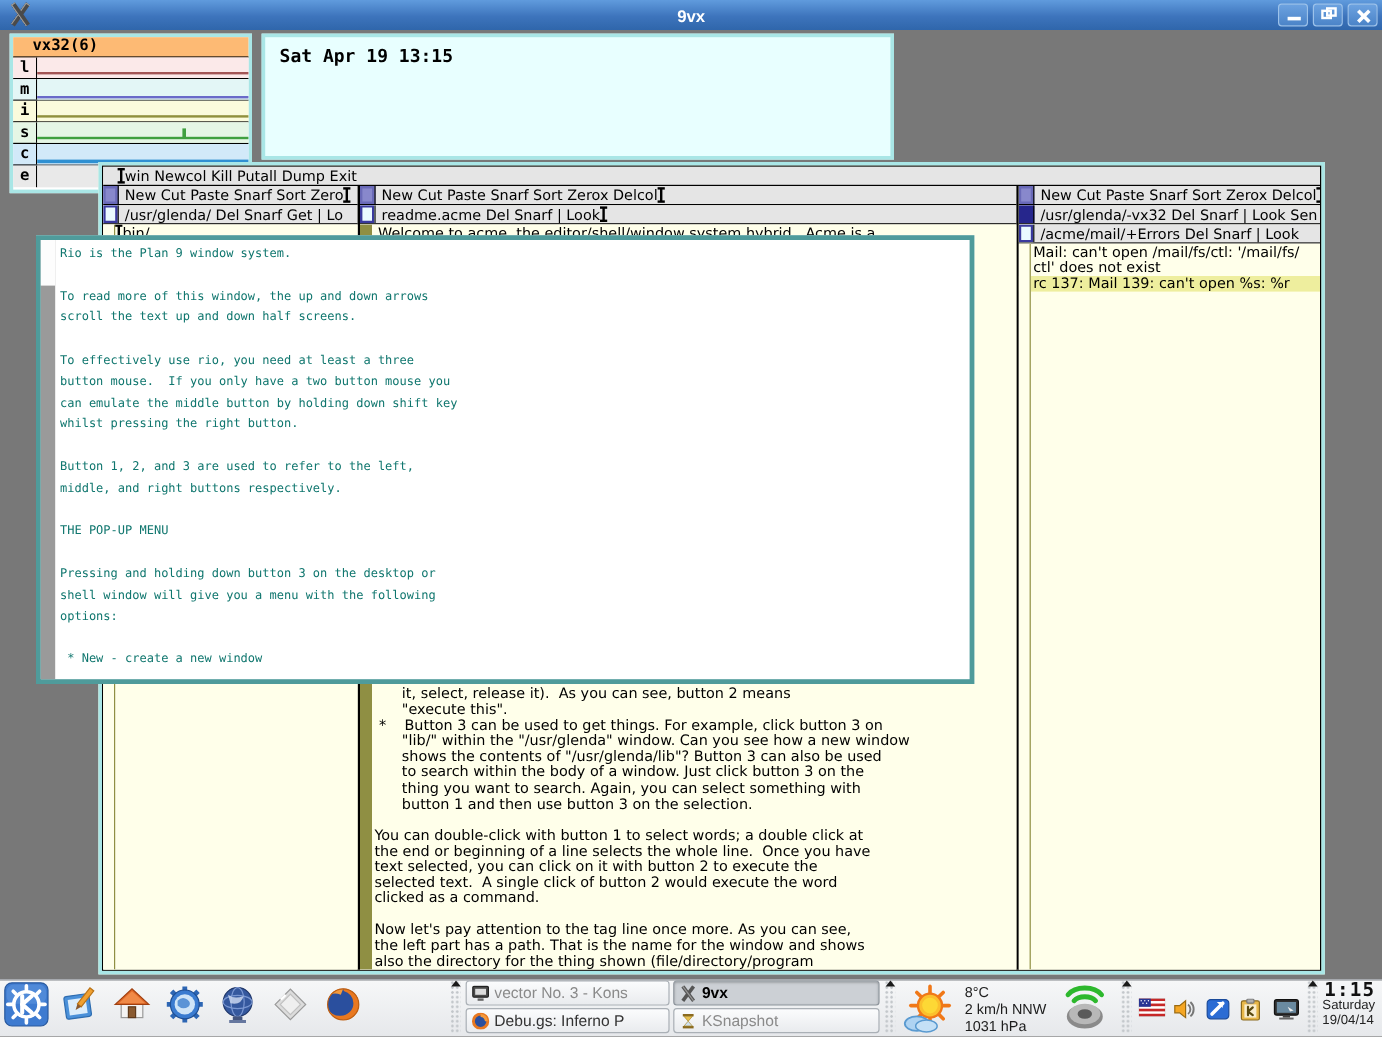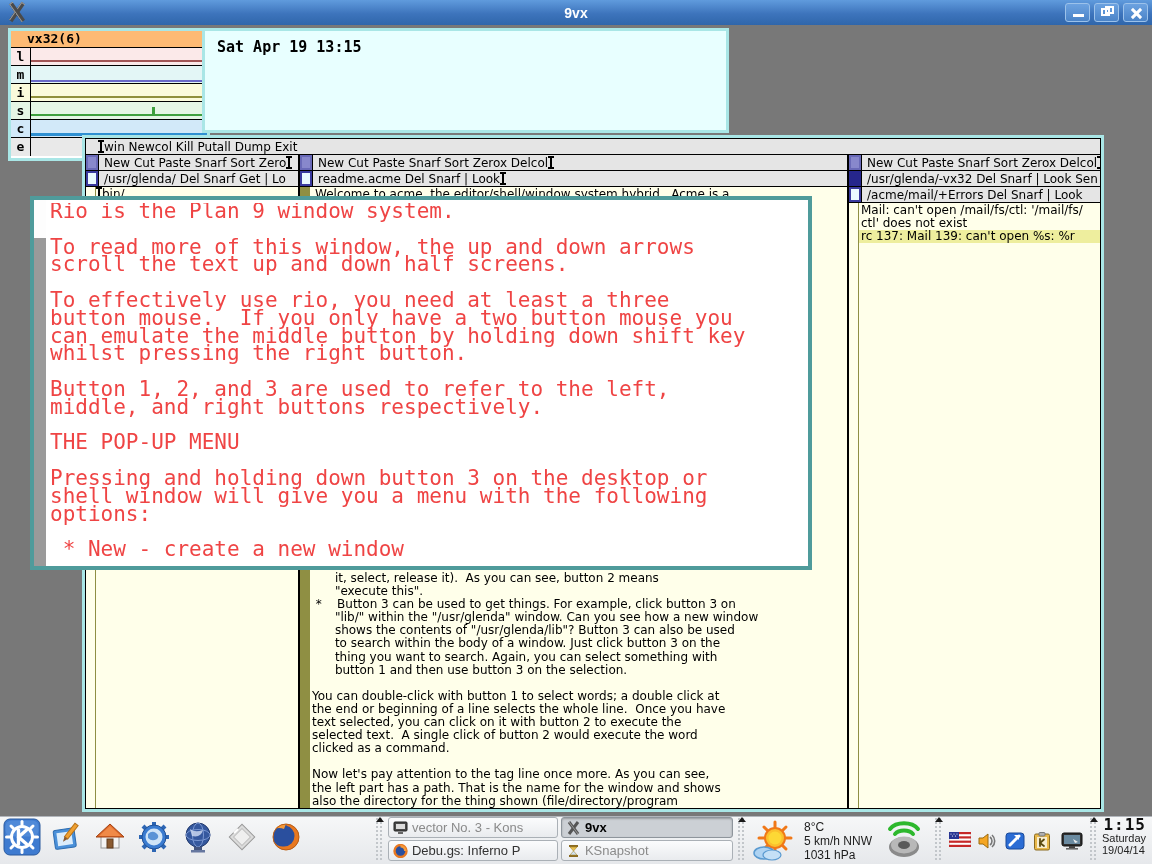--- a/index.html
+++ b/index.html
@@ -43,21 +43,21 @@
   .vxline{position:absolute;left:0;right:0;bottom:3px;height:2px;}
   .row-l,.row-l .vxgraph{background:#fbe9e9;} .row-l .vxline{background:#a25555;}
   .row-m,.row-m .vxgraph{background:#e3f6f6;} .row-m .vxline{background:#6a6ac9;bottom:1px;}
   .row-i,.row-i .vxgraph{background:#fbfbdc;} .row-i .vxline{background:#90903d;}
   .row-s,.row-s .vxgraph{background:#e5f6e5;} .row-s .vxline{background:#3fa03f;}
   .row-c,.row-c .vxgraph{background:#d2e9f9;} .row-c .vxline{background:#2f90d2;height:3px;bottom:1px;}
   .row-e,.row-e .vxgraph{background:#e9e9e9;}
   .vxspike{position:absolute;right:52px;bottom:4px;width:3px;height:8px;background:#3fa03f;}
 
   
-  #dateclock{left:202px;top:3px;width:527px;height:105px;background:#e8ffff;z-index:1;}
+  #dateclock{left:218px;top:3px;width:527px;height:105px;background:#e8ffff;z-index:1;}
   #dateclock .dc-text{font-family:"DejaVu Sans Mono",monospace;font-weight:bold;
     font-size:15px;padding:7px 0 0 12px;color:#000;}
 
   
   #acme{left:82px;top:110px;width:1022px;height:677px;z-index:2;background:#ffffea;}
   .acme-inner{width:100%;height:100%;border:1px solid #000;display:flex;flex-direction:column;}
   .tagrow{height:16px;background:#e5e5e5;border-bottom:1px solid #000;display:flex;
     align-items:center;font-family:"DejaVu Sans",sans-serif;font-size:12px;
     white-space:nowrap;overflow:hidden;color:#000;}
   .maintag{padding-left:12px;}
@@ -88,22 +88,22 @@
     vertical-align:-1px;margin:0 2px;}
   .ib::before,.ib::after{content:"";position:absolute;left:-2px;width:6px;height:2px;background:#000;}
   .ib::before{top:-1px;} .ib::after{bottom:-1px;}
 
   
   #riohelp{position:absolute;left:30px;top:171px;width:782px;height:374px;z-index:10;
     border:4px solid #4f9b9b;background:#fff;}
   .rio-scroll{position:absolute;left:0;top:0;bottom:0;width:12px;background:#9a9a9a;}
   .rio-thumb{position:absolute;left:0;top:0;width:12px;height:38px;background:#fdfdfd;}
   .rio-text{position:absolute;left:16px;top:3px;right:2px;bottom:0;
-    font-family:"DejaVu Sans Mono",monospace;font-size:21px;line-height:17.8px;
-    color:#ef4444;white-space:pre;overflow:hidden;}
+    font-family:"DejaVu Sans Mono",monospace;font-size:10px;line-height:17.8px;
+    color:#0f766e;white-space:pre;overflow:hidden;}
 
   
   #taskbar{position:absolute;left:0;bottom:0;width:1152px;height:48px;z-index:50;
     background:linear-gradient(#f6f7f8,#e6e8eb);border-top:1px solid #b2b6bc;
     display:flex;}
   .ql{width:40px;height:40px;margin:0 2px;display:flex;align-items:center;justify-content:center;}
   .handle{width:9px;height:44px;margin:0 2px;position:relative;
     background-image:radial-gradient(#c2c6ca 1px,transparent 1.2px);background-size:4px 4px;}
   .handle::before{content:"";position:absolute;top:0;left:1px;
     border-left:4px solid transparent;border-right:4px solid transparent;
@@ -431,21 +431,21 @@
           <line x1="12" y1="29" x2="15.5" y2="25.5"></line>
             <line x1="30.5" y1="10.5" x2="34" y2="7"></line>
         </g>
         <circle cx="23" cy="18" r="10" fill="#fbc02d" stroke="#f07818" stroke-width="2"></circle>
         <circle cx="23" cy="18" r="6.5" fill="#fdd835"></circle>
         <ellipse cx="12" cy="33" rx="10" ry="6" fill="#aed3f2" stroke="#5a9ad0" stroke-width="1.5"></ellipse>
         <ellipse cx="20" cy="35" rx="9" ry="5" fill="#c4e0f6" stroke="#5a9ad0" stroke-width="1.2"></ellipse>
       </svg>
       <div class="wtext">
         <div>8°C</div>
-        <div>5 km/h NNW</div>
+        <div>2 km/h NNW</div>
         <div>1031 hPa</div>
       </div>
     </div>
 
     <div style="margin:0 4px;">
       <svg width="48" height="42" viewBox="0 0 48 42">
         <g fill="none" stroke="#2db82d" stroke-width="4" stroke-linecap="round">
           <path d="M10 12 a16 11 0 0 1 28 0"></path>
           <path d="M15 17 a10.5 7 0 0 1 18 0"></path>
         </g>

